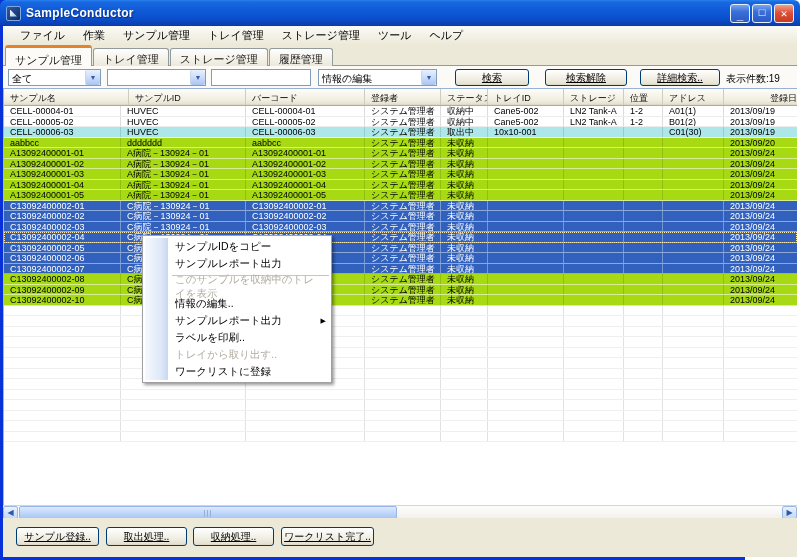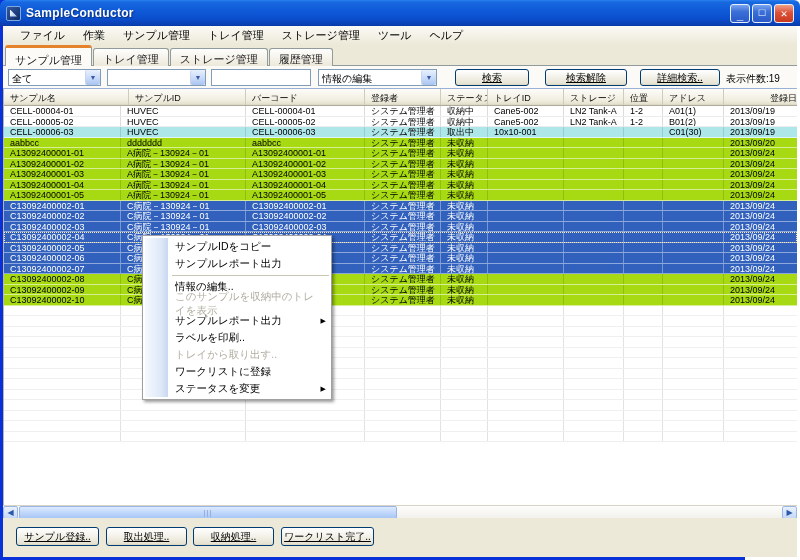--- a/index.html
+++ b/index.html
@@ -563,38 +563,34 @@
       </div>
 
     <div class="ctxmenu" id="ctxmenu">
         <div class="mi">
           <span>サンプルIDをコピー</span>
         </div>
         <div class="mi">
           <span>サンプルレポート出力</span>
         </div>
         <div class="msep"></div>
+        <div class="mi disabled">
+          <span>このサンプルを収納中のトレイを表示</span>
+        </div>
         <div class="mi">
           <span>情報の編集..</span>
-        </div>
-        <div class="mi disabled">
-          <span>このサンプルを収納中のトレイを表示</span>
         </div>
         <div class="mi">
           <span>サンプルレポート出力</span>
           <span class="subarrow">▶</span>
         </div>
         <div class="mi">
           <span>ラベルを印刷..</span>
         </div>
         <div class="mi disabled">
           <span>トレイから取り出す..</span>
         </div>
         <div class="mi">
           <span>ワークリストに登録</span>
         </div>
-        <div class="mi">
-          <span>ステータスを変更</span>
-          <span class="subarrow">▶</span>
-        </div>
       </div>
   </div>
 </div>
 
 </body></html>

